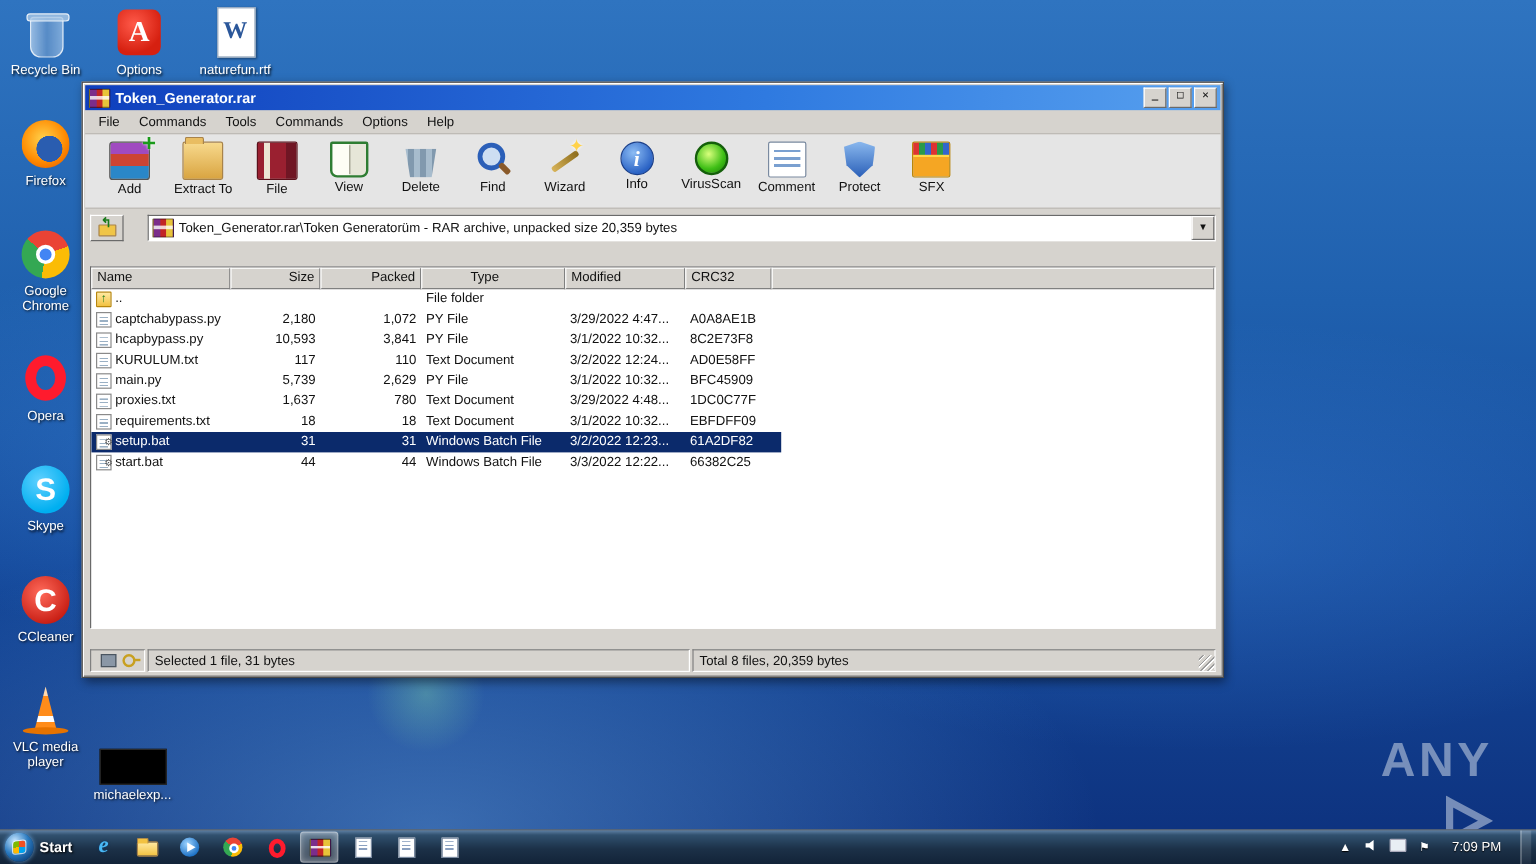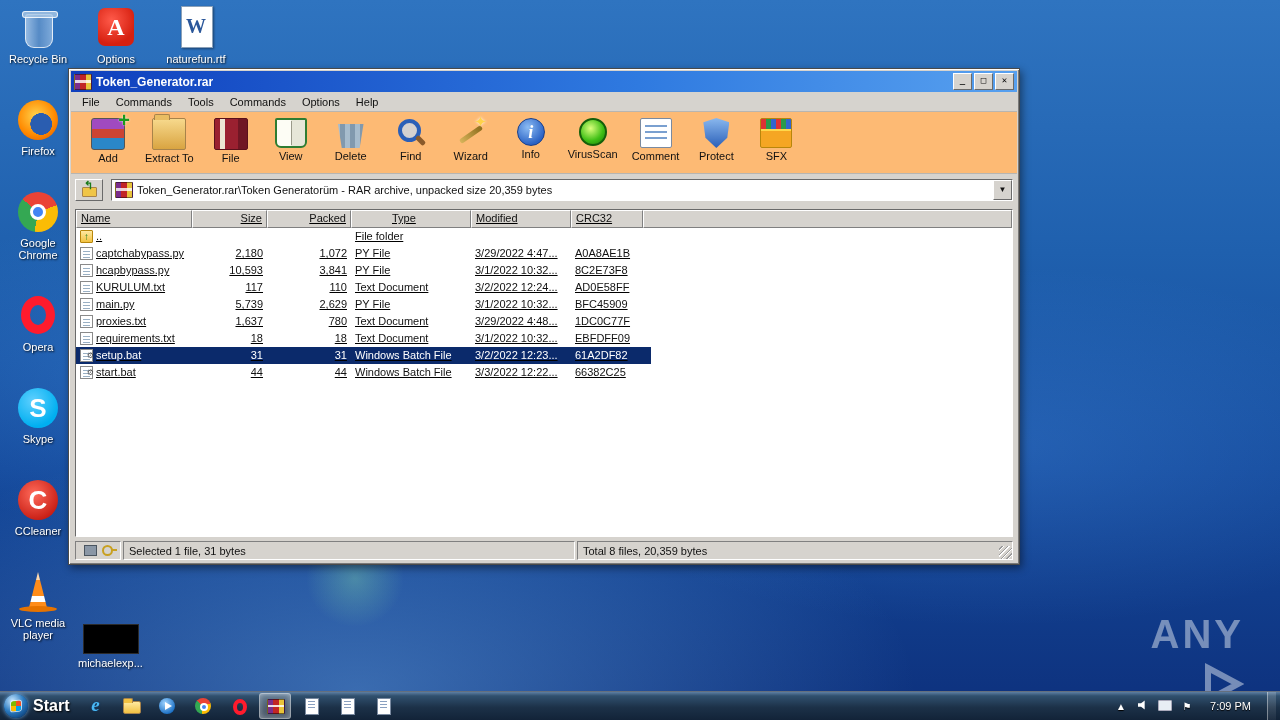--- a/index.html
+++ b/index.html
@@ -83,21 +83,21 @@
 
   .rar-ico{width:16px;height:14px;display:inline-block;background:linear-gradient(90deg,#7b2d8b 0 33%,#c22525 33% 66%,#e8c33a 66%);
      border:1px solid rgba(0,0,0,.45);border-radius:1px;position:relative;flex:none;}
   .rar-ico::after{content:'';position:absolute;left:0;right:0;top:5px;height:3px;background:rgba(255,255,255,.8);}
 
   .menubar{height:19px;display:flex;align-items:center;padding-left:4px;gap:2px;background:#d6d3ce;flex:none;
      border-bottom:1px solid #b8b5b0;}
   .menu-item{font-size:11px;padding:2px 7px;color:#111;cursor:pointer;}
 
   .toolbar{height:58px;display:flex;align-items:flex-start;padding:3px 2px 0 8px;gap:2px;flex:none;
-     border-bottom:1px solid #b8b5b0;background:#fdba74;}
+     border-bottom:1px solid #b8b5b0;background:#e5e5e5;}
   .tbbtn{min-width:46px;padding:2px 5px;text-align:center;cursor:pointer;border:1px solid transparent;}
   .tblabel{display:block;font-size:11px;color:#111;margin-top:2px;white-space:nowrap;}
   .tbi{width:32px;height:30px;position:relative;margin:0 auto;display:block;}
 
   [data-icon="add"] .tbi{background:linear-gradient(180deg,#a04ac0 0 32%,#cc4433 32% 64%,#2a87c8 64% 100%);border-radius:3px;border:1px solid #555;}
   [data-icon="add"] .tbi::after{content:'+';position:absolute;right:-6px;top:-10px;color:#1a9a1a;font-weight:bold;font-size:20px;text-shadow:0 0 2px #fff;}
   [data-icon="extract"] .tbi{background:linear-gradient(180deg,#f7d98c,#d9a441);border:1px solid #a8834a;border-radius:2px;}
   [data-icon="extract"] .tbi::before{content:'';position:absolute;top:-5px;left:1px;width:14px;height:5px;background:#e9bd62;border:1px solid #a8834a;border-bottom:none;border-radius:2px 2px 0 0;}
   [data-icon="test"] .tbi{background:linear-gradient(90deg,#9a2030 0 72%,#701624 72%);border-radius:2px;border:1px solid #5a101a;}
   [data-icon="test"] .tbi::after{content:'';position:absolute;left:5px;top:0;bottom:0;width:5px;background:#ece6d4;}
@@ -114,33 +114,33 @@
   [data-icon="virusscan"] .tbi{width:28px;height:28px;border-radius:50%;background:radial-gradient(circle at 40% 35%,#d9ff7c,#3fbf16 58%,#1a7a08);border:2px solid #145f0a;box-sizing:border-box;}
   [data-icon="comment"] .tbi{background:#fff;border:1px solid #7a8aa0;border-radius:2px;box-sizing:border-box;}
   [data-icon="comment"] .tbi::after{content:'';position:absolute;left:4px;right:4px;top:6px;height:17px;
      background:repeating-linear-gradient(180deg,#7aa0d0 0 2px,transparent 2px 6px);}
   [data-icon="protect"] .tbi{width:26px;background:linear-gradient(180deg,#8ab8ee,#2a5fb8);
      clip-path:polygon(50% 0,100% 14%,92% 66%,50% 100%,8% 66%,0 14%);}
   [data-icon="sfx"] .tbi{background:linear-gradient(180deg,#ffd84a 0 42%,#f5a623 42%);border:1px solid #b8860b;border-radius:2px;box-sizing:border-box;}
   [data-icon="sfx"] .tbi::before{content:'';position:absolute;left:0;right:0;top:0;height:10px;
      background:repeating-linear-gradient(90deg,#dd3333 0 5px,#2a9a4a 5px 10px,#3366cc 10px 15px);}
 
-  .addr-row{height:26px;display:flex;align-items:center;padding:3px 4px;gap:8px;flex:none;}
+  .addr-row{height:26px;display:flex;align-items:center;padding:3px 4px;gap:20px;flex:none;}
   .up-btn{width:26px;height:20px;background:#d6d3ce;border:1px solid;border-color:#fff #6a6a6a #6a6a6a #fff;
      text-align:center;cursor:pointer;position:relative;}
   .up-btn::before{content:'';position:absolute;left:6px;top:7px;width:13px;height:8px;background:#f0c546;border:1px solid #a8834a;border-radius:1px;}
   .up-btn::after{content:'↰';position:absolute;left:8px;top:-1px;color:#1a7a1a;font-size:11px;font-weight:bold;}
   .combo{flex:1;height:20px;background:#fff;border:1px solid;border-color:#6a6a6a #fff #fff #6a6a6a;
      display:flex;align-items:center;padding-left:3px;gap:4px;cursor:text;}
   .combo-text{font-size:11px;color:#111;flex:1;white-space:nowrap;overflow:hidden;}
   .combo-arrow{width:17px;height:18px;background:#d6d3ce;border:1px solid;border-color:#fff #6a6a6a #6a6a6a #fff;
      font-size:8px;line-height:17px;text-align:center;color:#111;cursor:pointer;flex:none;}
 
-  .list-wrap{flex:1;margin:3px 4px;border:1px solid;border-color:#6a6a6a #fff #fff #6a6a6a;background:#fff;
-     display:flex;flex-direction:column;overflow:hidden;text-decoration:underline;}
+  .list-wrap{flex:1;margin:16px 4px;border:1px solid;border-color:#6a6a6a #fff #fff #6a6a6a;background:#fff;
+     display:flex;flex-direction:column;overflow:hidden;}
   .hdr-row{display:flex;flex:none;height:18px;background:#d6d3ce;font-size:11px;color:#111;}
   .hcell{border:1px solid;border-color:#fff #808080 #808080 #fff;padding:1px 4px;box-sizing:border-box;
      white-space:nowrap;overflow:hidden;cursor:pointer;}
   .col-name{width:116px;}
   .col-size{width:75px;text-align:right;}
   .col-packed{width:84px;text-align:right;}
   .col-type{width:120px;padding-left:40px;}
   .col-mod{width:100px;}
   .col-crc{width:72px;}
   .col-fill{flex:1;}
@@ -172,21 +172,21 @@
   
   .taskbar{position:absolute;left:0;right:0;bottom:0;height:28px;display:flex;align-items:center;
      background:linear-gradient(180deg,#5d7fa3 0%,#30506e 14%,#1c3148 55%,#122338 100%);
      border-top:1px solid rgba(255,255,255,.35);}
   .start-btn{display:flex;align-items:center;gap:5px;padding:0 10px 0 4px;height:100%;cursor:pointer;}
   .orb{width:24px;height:24px;border-radius:50%;position:relative;
      background:radial-gradient(circle at 35% 28%,#c6e6ff,#2a7ac0 48%,#0b3e77 85%);box-shadow:0 0 4px rgba(120,190,255,.8);}
   .orb::after{content:'';position:absolute;left:7px;top:7px;width:10px;height:10px;border-radius:2px;
      background:conic-gradient(#f25022 0 90deg,#00a4ef 0 180deg,#ffb900 0 270deg,#7fba00 0 360deg);
      box-shadow:0 0 0 1px rgba(255,255,255,.7);transform:skewY(-6deg);}
-  .start-label{color:#fff;font-size:16px;font-weight:bold;text-shadow:1px 1px 2px #000;}
+  .start-label{color:#fff;font-size:12px;font-weight:bold;text-shadow:1px 1px 2px #000;}
   .task-icons{display:flex;align-items:center;gap:4px;height:100%;}
   .tkbtn{width:30px;height:24px;display:flex;align-items:center;justify-content:center;border-radius:3px;
      border:1px solid transparent;cursor:pointer;}
   .tkbtn.active{background:rgba(255,255,255,.22);border-color:rgba(255,255,255,.45);
      box-shadow:inset 0 0 6px rgba(255,255,255,.4);}
   .tki{width:18px;height:18px;position:relative;display:block;}
   [data-icon="ie"] .tki::before{content:'e';position:absolute;left:0;right:0;top:-3px;text-align:center;
      color:#49b8f5;font:bold italic 19px "Liberation Serif",serif;text-shadow:0 0 2px #0a3a6a;}
   [data-icon="folder"] .tki::before{content:'';position:absolute;left:1px;top:4px;width:16px;height:11px;
      background:linear-gradient(180deg,#ffe9a0,#f2c242);border:1px solid #a8834a;border-radius:2px;}

